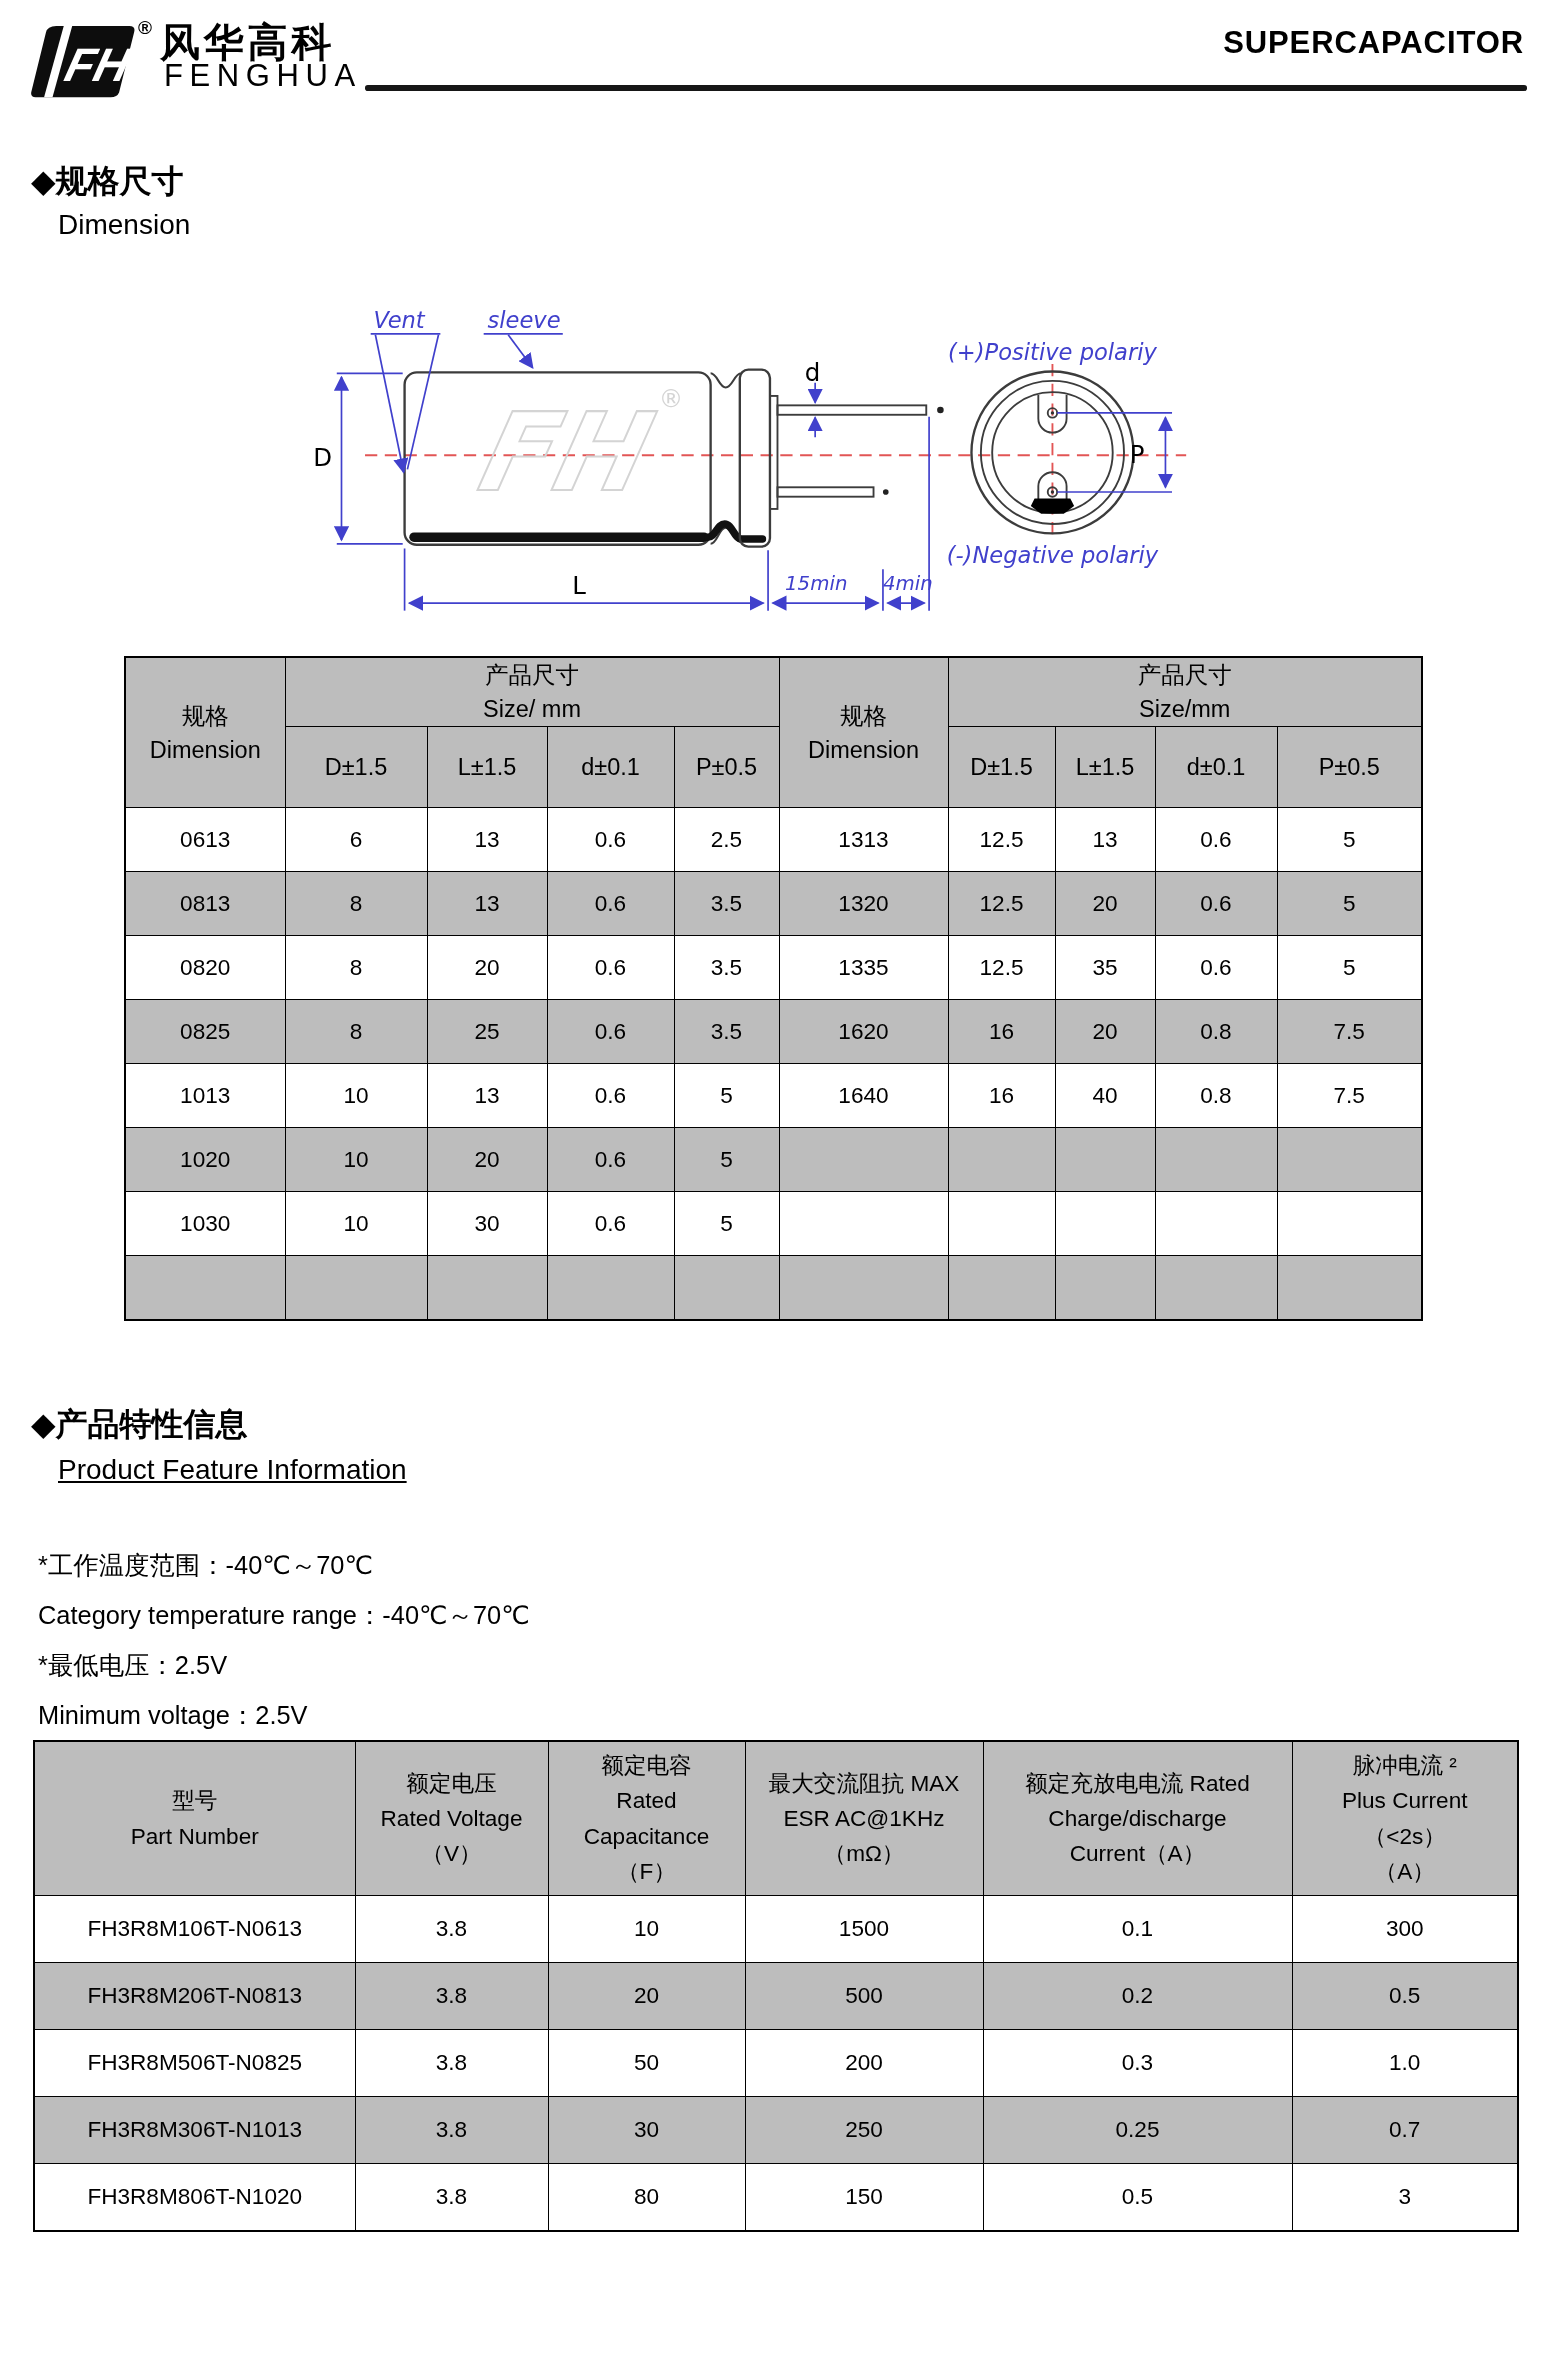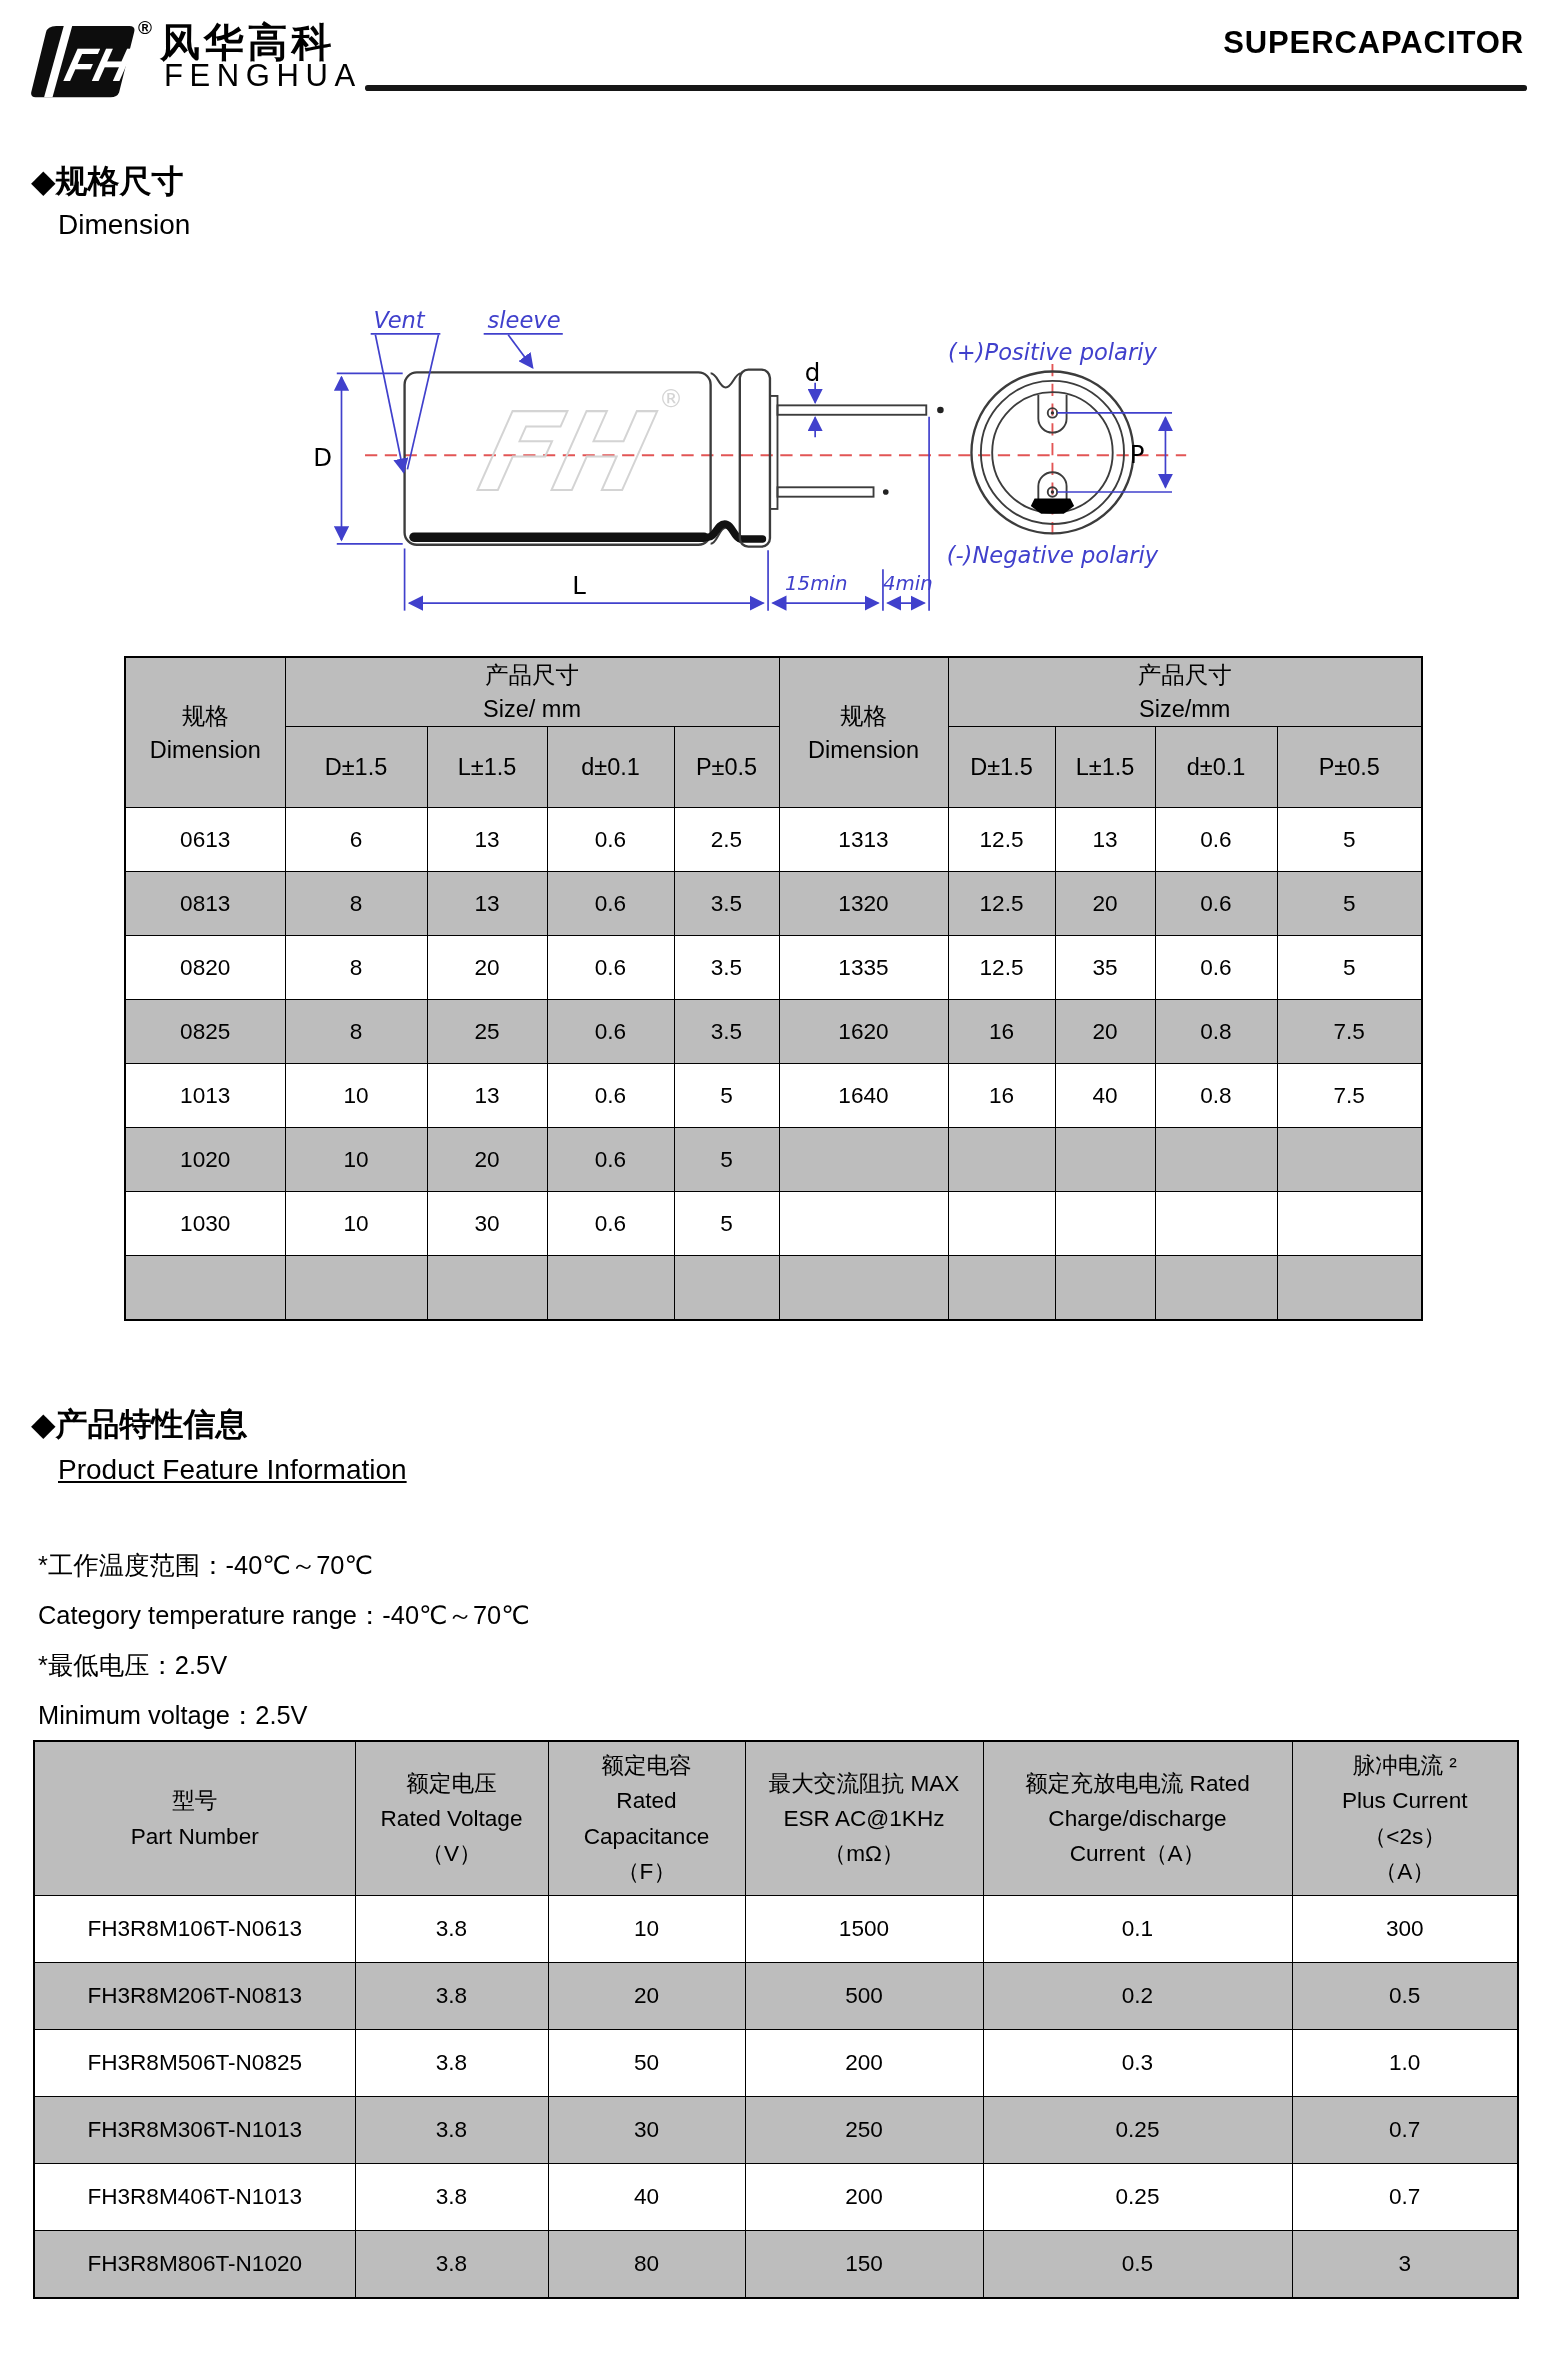--- a/index.html
+++ b/index.html
@@ -352,28 +352,20 @@
         </tr>
         <tr>
           <td>FH3R8M306T-N1013</td>
           <td>3.8</td>
           <td>30</td>
           <td>250</td>
           <td>0.25</td>
           <td>0.7</td>
         </tr>
         <tr>
-          <td>FH3R8M406T-N1013</td>
-          <td>3.8</td>
-          <td>40</td>
-          <td>200</td>
-          <td>0.25</td>
-          <td>0.7</td>
-        </tr>
-        <tr>
           <td>FH3R8M806T-N1020</td>
           <td>3.8</td>
           <td>80</td>
           <td>150</td>
           <td>0.5</td>
           <td>3</td>
         </tr>
       </tbody>
   </table>
 

